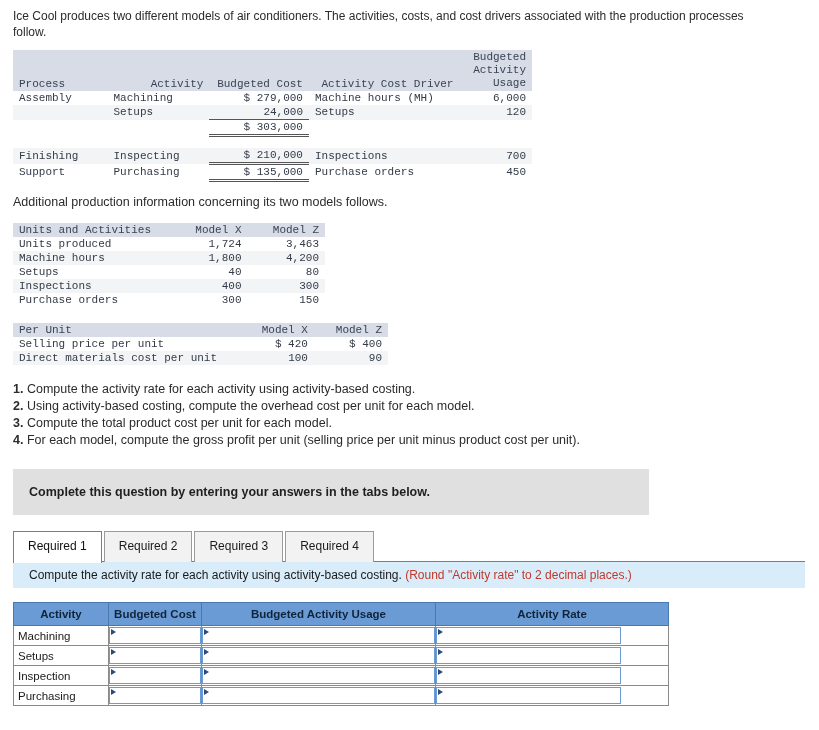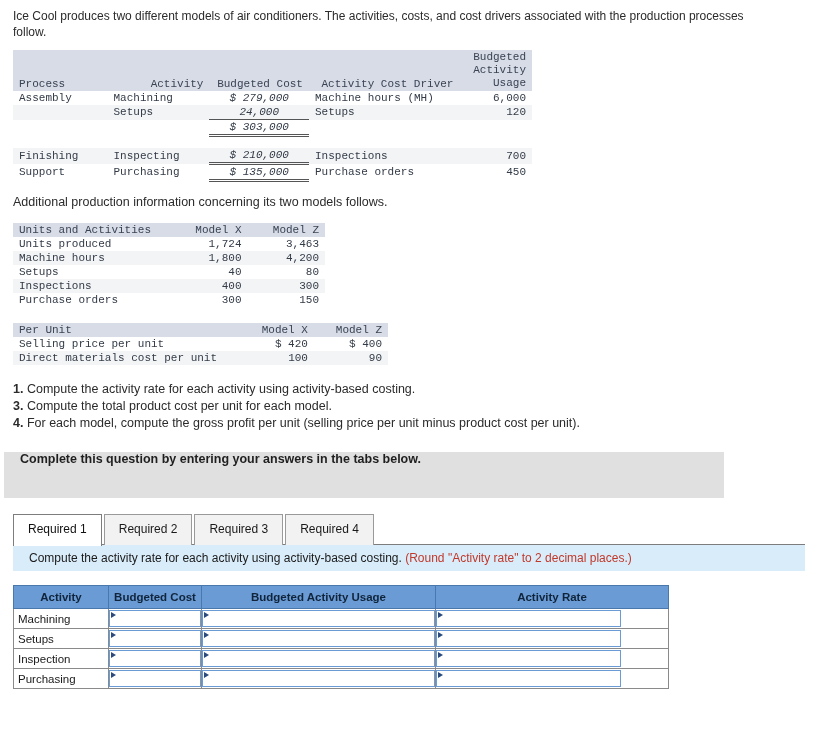--- a/index.html
+++ b/index.html
@@ -59,21 +59,21 @@
   .u-single { border-bottom: 1px solid #555; }
   .u-double {
     border-bottom: 3px double #555;
   }
 
   
   #table-processes { margin-top: 10px; width: 519px; }
   #table-processes th.hdr-stack { line-height: 13px; }
   #table-processes td.c-process  { width: 96px; margin-top: 40px; }
   #table-processes td.c-activity { width: 104px; text-align: left;}
-  #table-processes td.c-cost     { width: 104px; text-align: center; font-style: italic; }
+  #table-processes td.c-cost     { width: 104px; text-align: right; }
   #table-processes td.c-driver   { width: 150px; text-align: left; }
   #table-processes td.c-usage    { width: 65px;  text-align: right; }
 
   #table-units { margin-top: 13px; width: 312px; }
   #table-units td.c-name { width: 160px; }
   #table-units td.c-num  { width: 76px; text-align: right; }
   #table-units th.c-num  { text-align: right; }
 
   #table-perunit { margin-top: 16px; width: 375px; }
   #table-perunit td.c-name { width: 223px; }
@@ -86,26 +86,27 @@
   .req-list {
     margin: 16px 0 0 13px;
     font-size: 12.5px;
     line-height: 17px;
     color: #2b2b2b;
   }
   .req-list .num { font-weight: bold; }
 
   
   .grey-banner {
-    margin: 20px 0 0 4px;
-    width: 720px;
+    margin: 20px 0 0 13px;
+    width: 636px;
     height: 46px;
     background: #e0e0e0;
     box-sizing: border-box;
     display: flex;
+    align-items: center;
   }
   .grey-banner span {
     font-size: 12.5px;
     font-weight: bold;
     color: #1f1f1f;
     padding-left: 16px;
   }
 
   
   .tabs-wrap {
@@ -325,20 +326,24 @@
       </tr>
     </tbody>
   </table>
 
   <div class="req-list">
     <div>
       <span class="num">1.</span>
       <span>Compute the activity rate for each activity using activity-based costing.</span>
     </div>
     <div>
+      <span class="num">2.</span>
+      <span>Using activity-based costing, compute the overhead cost per unit for each model.</span>
+    </div>
+    <div>
       <span class="num">3.</span>
       <span>Compute the total product cost per unit for each model.</span>
     </div>
     <div>
       <span class="num">4.</span>
       <span>For each model, compute the gross profit per unit (selling price per unit minus product cost per unit).</span>
     </div>
   </div>
 
   <div class="grey-banner">

